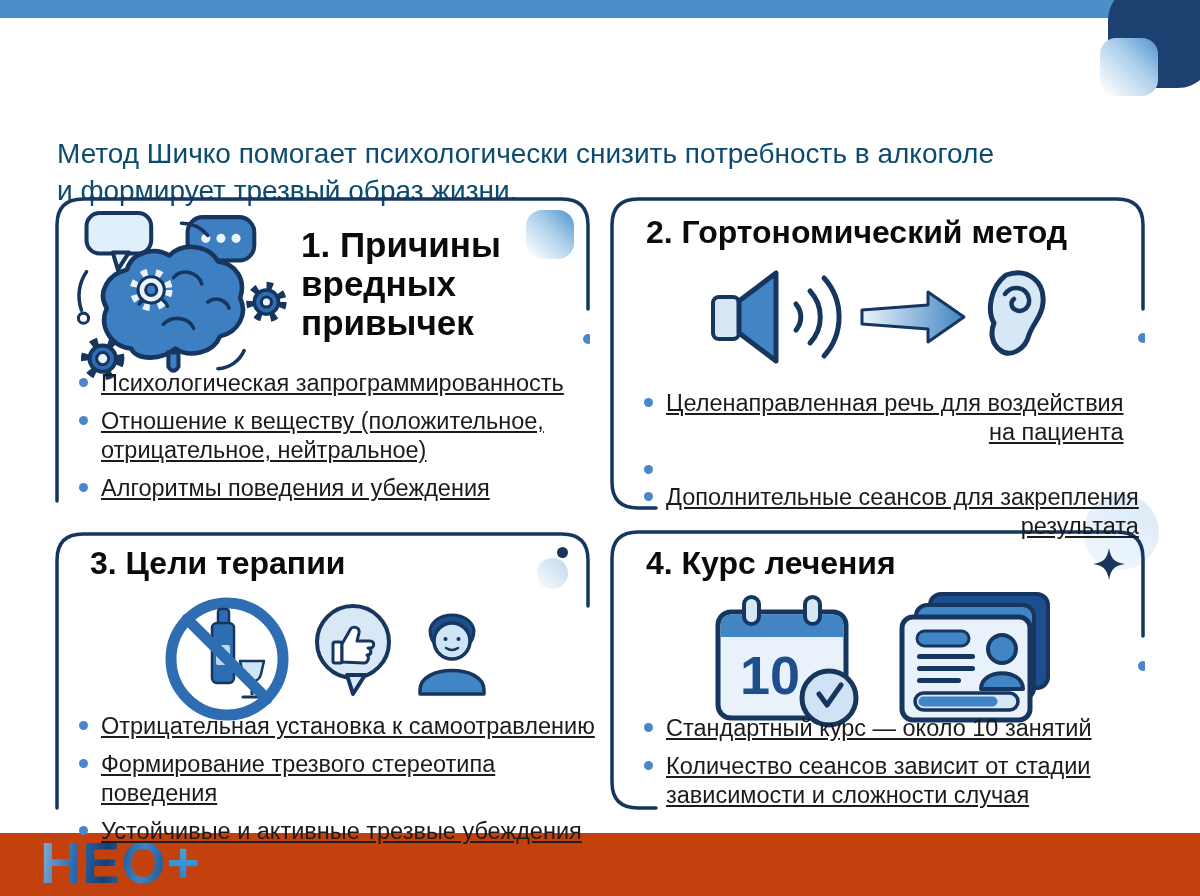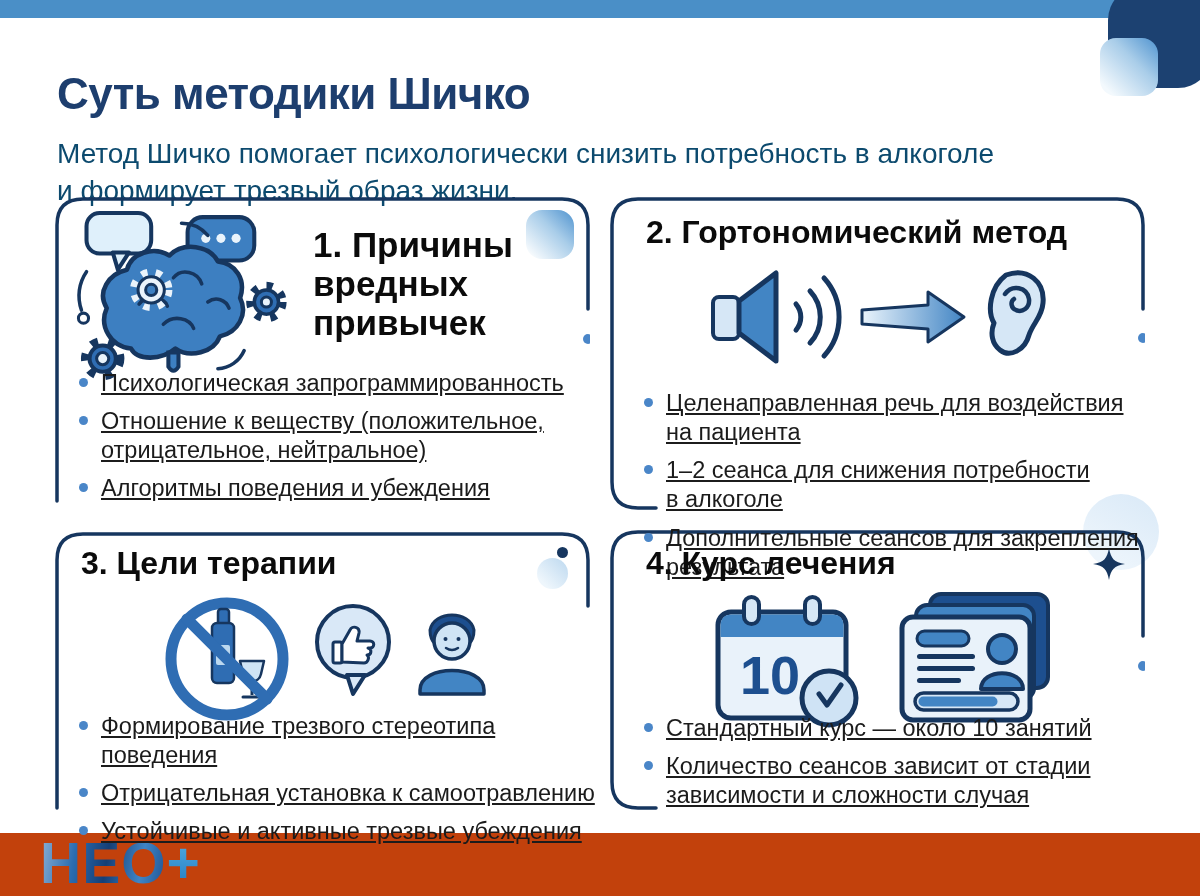--- a/index.html
+++ b/index.html
@@ -12,27 +12,27 @@
   .corner-light{position:absolute;top:38px;right:42px;width:58px;height:58px;border-radius:16px;
                background:linear-gradient(225deg,#4f93cf 0%,#a9cde9 40%,#f3f9fd 88%);}
   .page-title{position:absolute;left:57px;top:40px;font-size:44px;font-weight:700;
               color:#1d3e6e;letter-spacing:-0.5px;}
   .page-subtitle{position:absolute;left:57px;top:108px;font-size:28px;line-height:1.32;
               color:#0c4a6e;white-space:pre-line;}
   
   .card{position:absolute;width:535px;}
   .card-border{position:absolute;left:0;top:0;z-index:2;pointer-events:none;}
   #card1{left:55px;top:197px;height:306px;}
-  #card2{left:610px;top:197px;height:313px;}
+  #card2{left:610px;top:197px;height:313px;text-align:right;}
   #card3{left:55px;top:532px;height:278px;}
   #card4{left:610px;top:530px;height:280px;}
   .card-title{position:absolute;font-weight:700;color:#0b0b0b;line-height:1.12;z-index:3;}
-  #card1 .card-title{left:246px;top:28px;font-size:35px;white-space:pre-line;margin-left:12px;}
+  #card1 .card-title{left:246px;top:28px;font-size:35px;white-space:pre-line;}
   #card2 .card-title{left:36px;top:18px;font-size:32px;}
-  #card3 .card-title{left:26px;top:14px;font-size:32px;}
+  #card3 .card-title{left:35px;top:14px;font-size:32px;}
   #card4 .card-title{left:36px;top:16px;font-size:32px;}
   .bullets{position:absolute;left:24px;right:-18px;z-index:3;text-decoration:underline;}
   #card1 .bullets{top:172px;}
   #card2 .bullets{top:168px;margin-top:24px;}
   #card3 .bullets{top:180px;}
   #card4 .bullets{top:184px;}
   .bullet{display:flex;margin-bottom:9px;}
   .bullet .dot{flex:0 0 9px;width:9px;height:9px;border-radius:50%;background:#4a86c8;
                margin:9px 13px 0 0;}
   .bullet .txt{font-size:23.5px;line-height:1.24;color:#1b1b1b;white-space:pre-line;}
@@ -62,21 +62,20 @@
 </style>
 </head>
 <body>
 
 <div class="canvas">
 
   <div class="topbar"></div>
   <div class="corner-navy"></div>
   <div class="corner-light"></div>
 
-  <h1 class="page-title">Суть методики Шичко</h1>
   <p class="page-subtitle">Метод Шичко помогает психологически снизить потребность в алкоголе
 и формирует трезвый образ жизни.</p>
 
   <div class="card" id="card1">
     <div class="c1-leaf"></div>
     <svg class="card-border" width="535" height="306" viewBox="0 0 535 306">
       <path d="M2,304 L2,28 Q2,2 28,2 L507,2 Q533,2 533,28 L533,112" fill="none" stroke="#16365f" stroke-width="3.5" stroke-linecap="round"></path>
       <circle cx="533" cy="142" r="5" fill="#4a86c8"></circle>
     </svg>
     <div class="icon-wrap" id="c1-icon">
@@ -182,22 +181,20 @@
     </div>
     <div class="card-title">2. Гортономический метод</div>
     <div class="bullets" style="left:34px;">
       <div class="bullet">
           <span class="dot"></span>
           <span class="txt">Целенаправленная речь для воздействия
 на пациента</span>
         </div>
       <div class="bullet">
           <span class="dot"></span>
-          <span class="txt">1–2 сеанса для снижения потребности
-в алкоголе</span>
         </div>
       <div class="bullet">
           <span class="dot"></span>
           <span class="txt">Дополнительные сеансов для закрепления
 результата</span>
         </div>
     </div>
   </div>
 
   <div class="card" id="card3">
@@ -235,25 +232,25 @@
           <circle cx="6.5" cy="-17" r="2" fill="#16365f"></circle>
           <path d="M-6,-8 Q0,-4 6,-8" fill="none" stroke="#16365f" stroke-width="2.5" stroke-linecap="round"></path>
           <path d="M-32,34 C-32,8 32,8 32,34 L32,38 L-32,38 Z" fill="#4285c4" stroke="#16365f" stroke-width="3.5" stroke-linejoin="round"></path>
         </g>
       </svg>
     </div>
     <div class="card-title">3. Цели терапии</div>
     <div class="bullets">
       <div class="bullet">
           <span class="dot"></span>
+          <span class="txt">Отрицательная установка к самоотравлению</span>
+        </div>
+      <div class="bullet">
+          <span class="dot"></span>
           <span class="txt">Формирование трезвого стереотипа поведения</span>
-        </div>
-      <div class="bullet">
-          <span class="dot"></span>
-          <span class="txt">Отрицательная установка к самоотравлению</span>
         </div>
       <div class="bullet">
           <span class="dot"></span>
           <span class="txt">Устойчивые и активные трезвые убеждения</span>
         </div>
     </div>
   </div>
 
   <div class="card" id="card4">
     <div class="c4-circle"></div>

